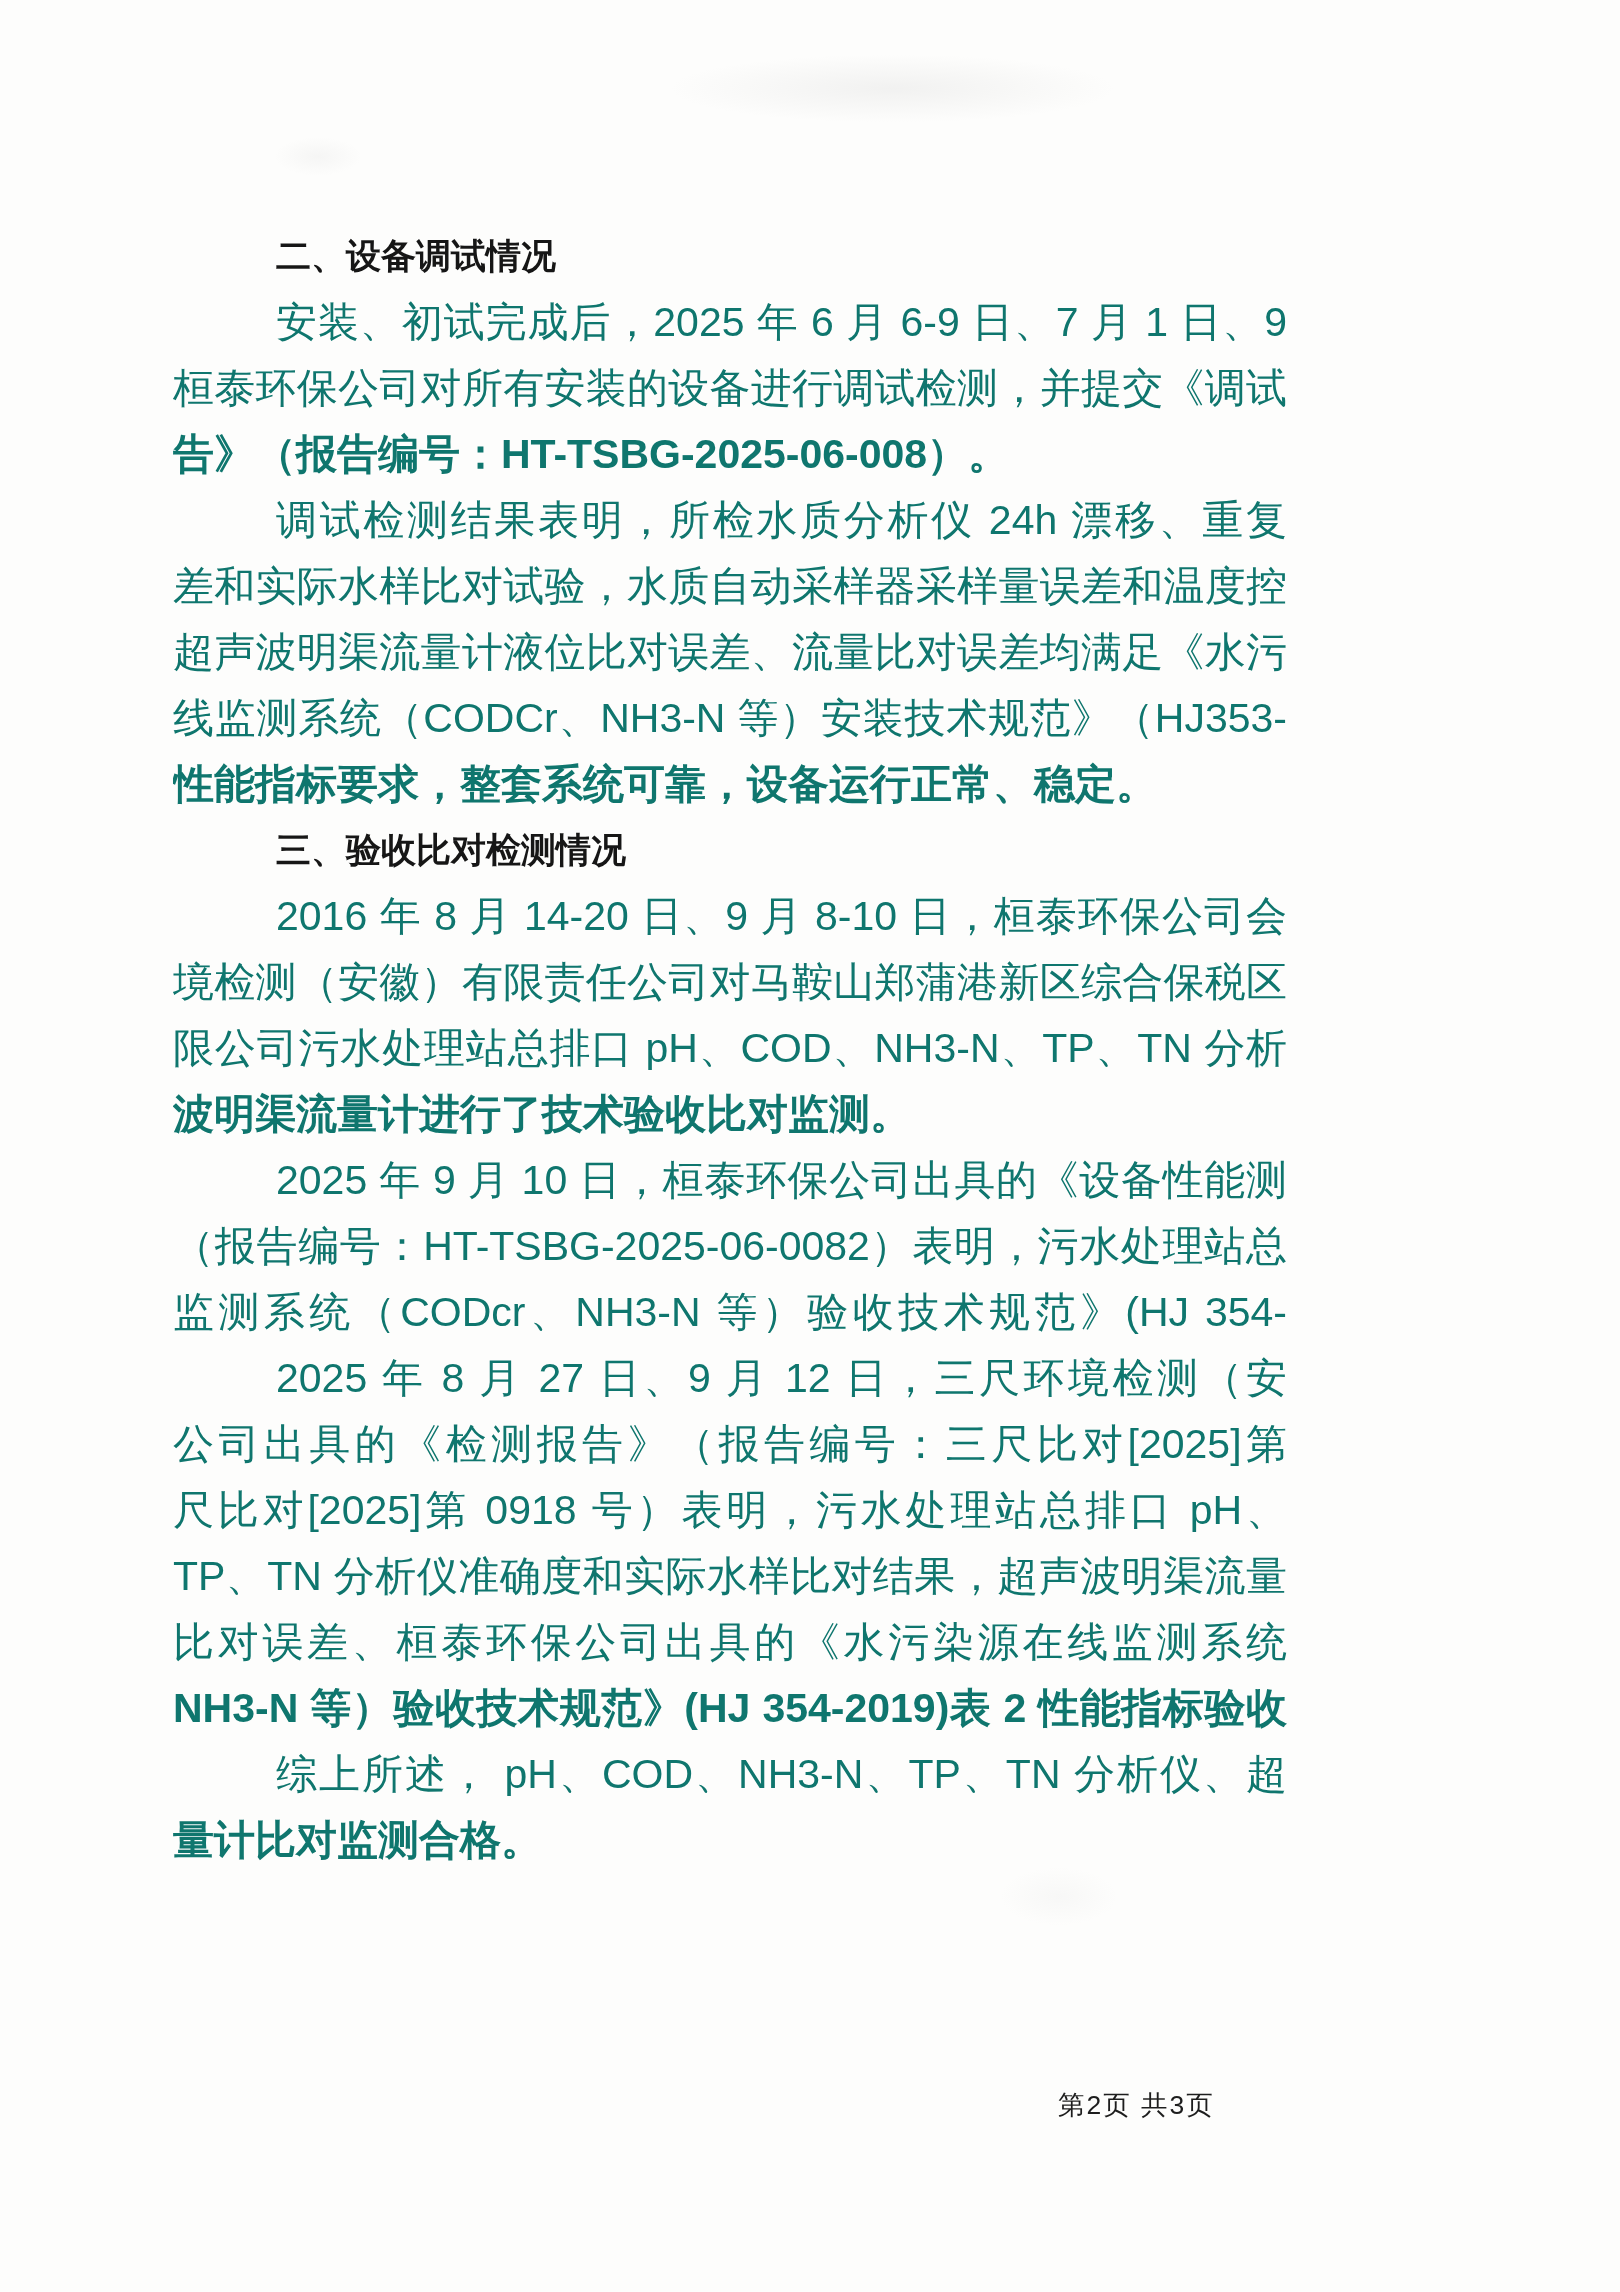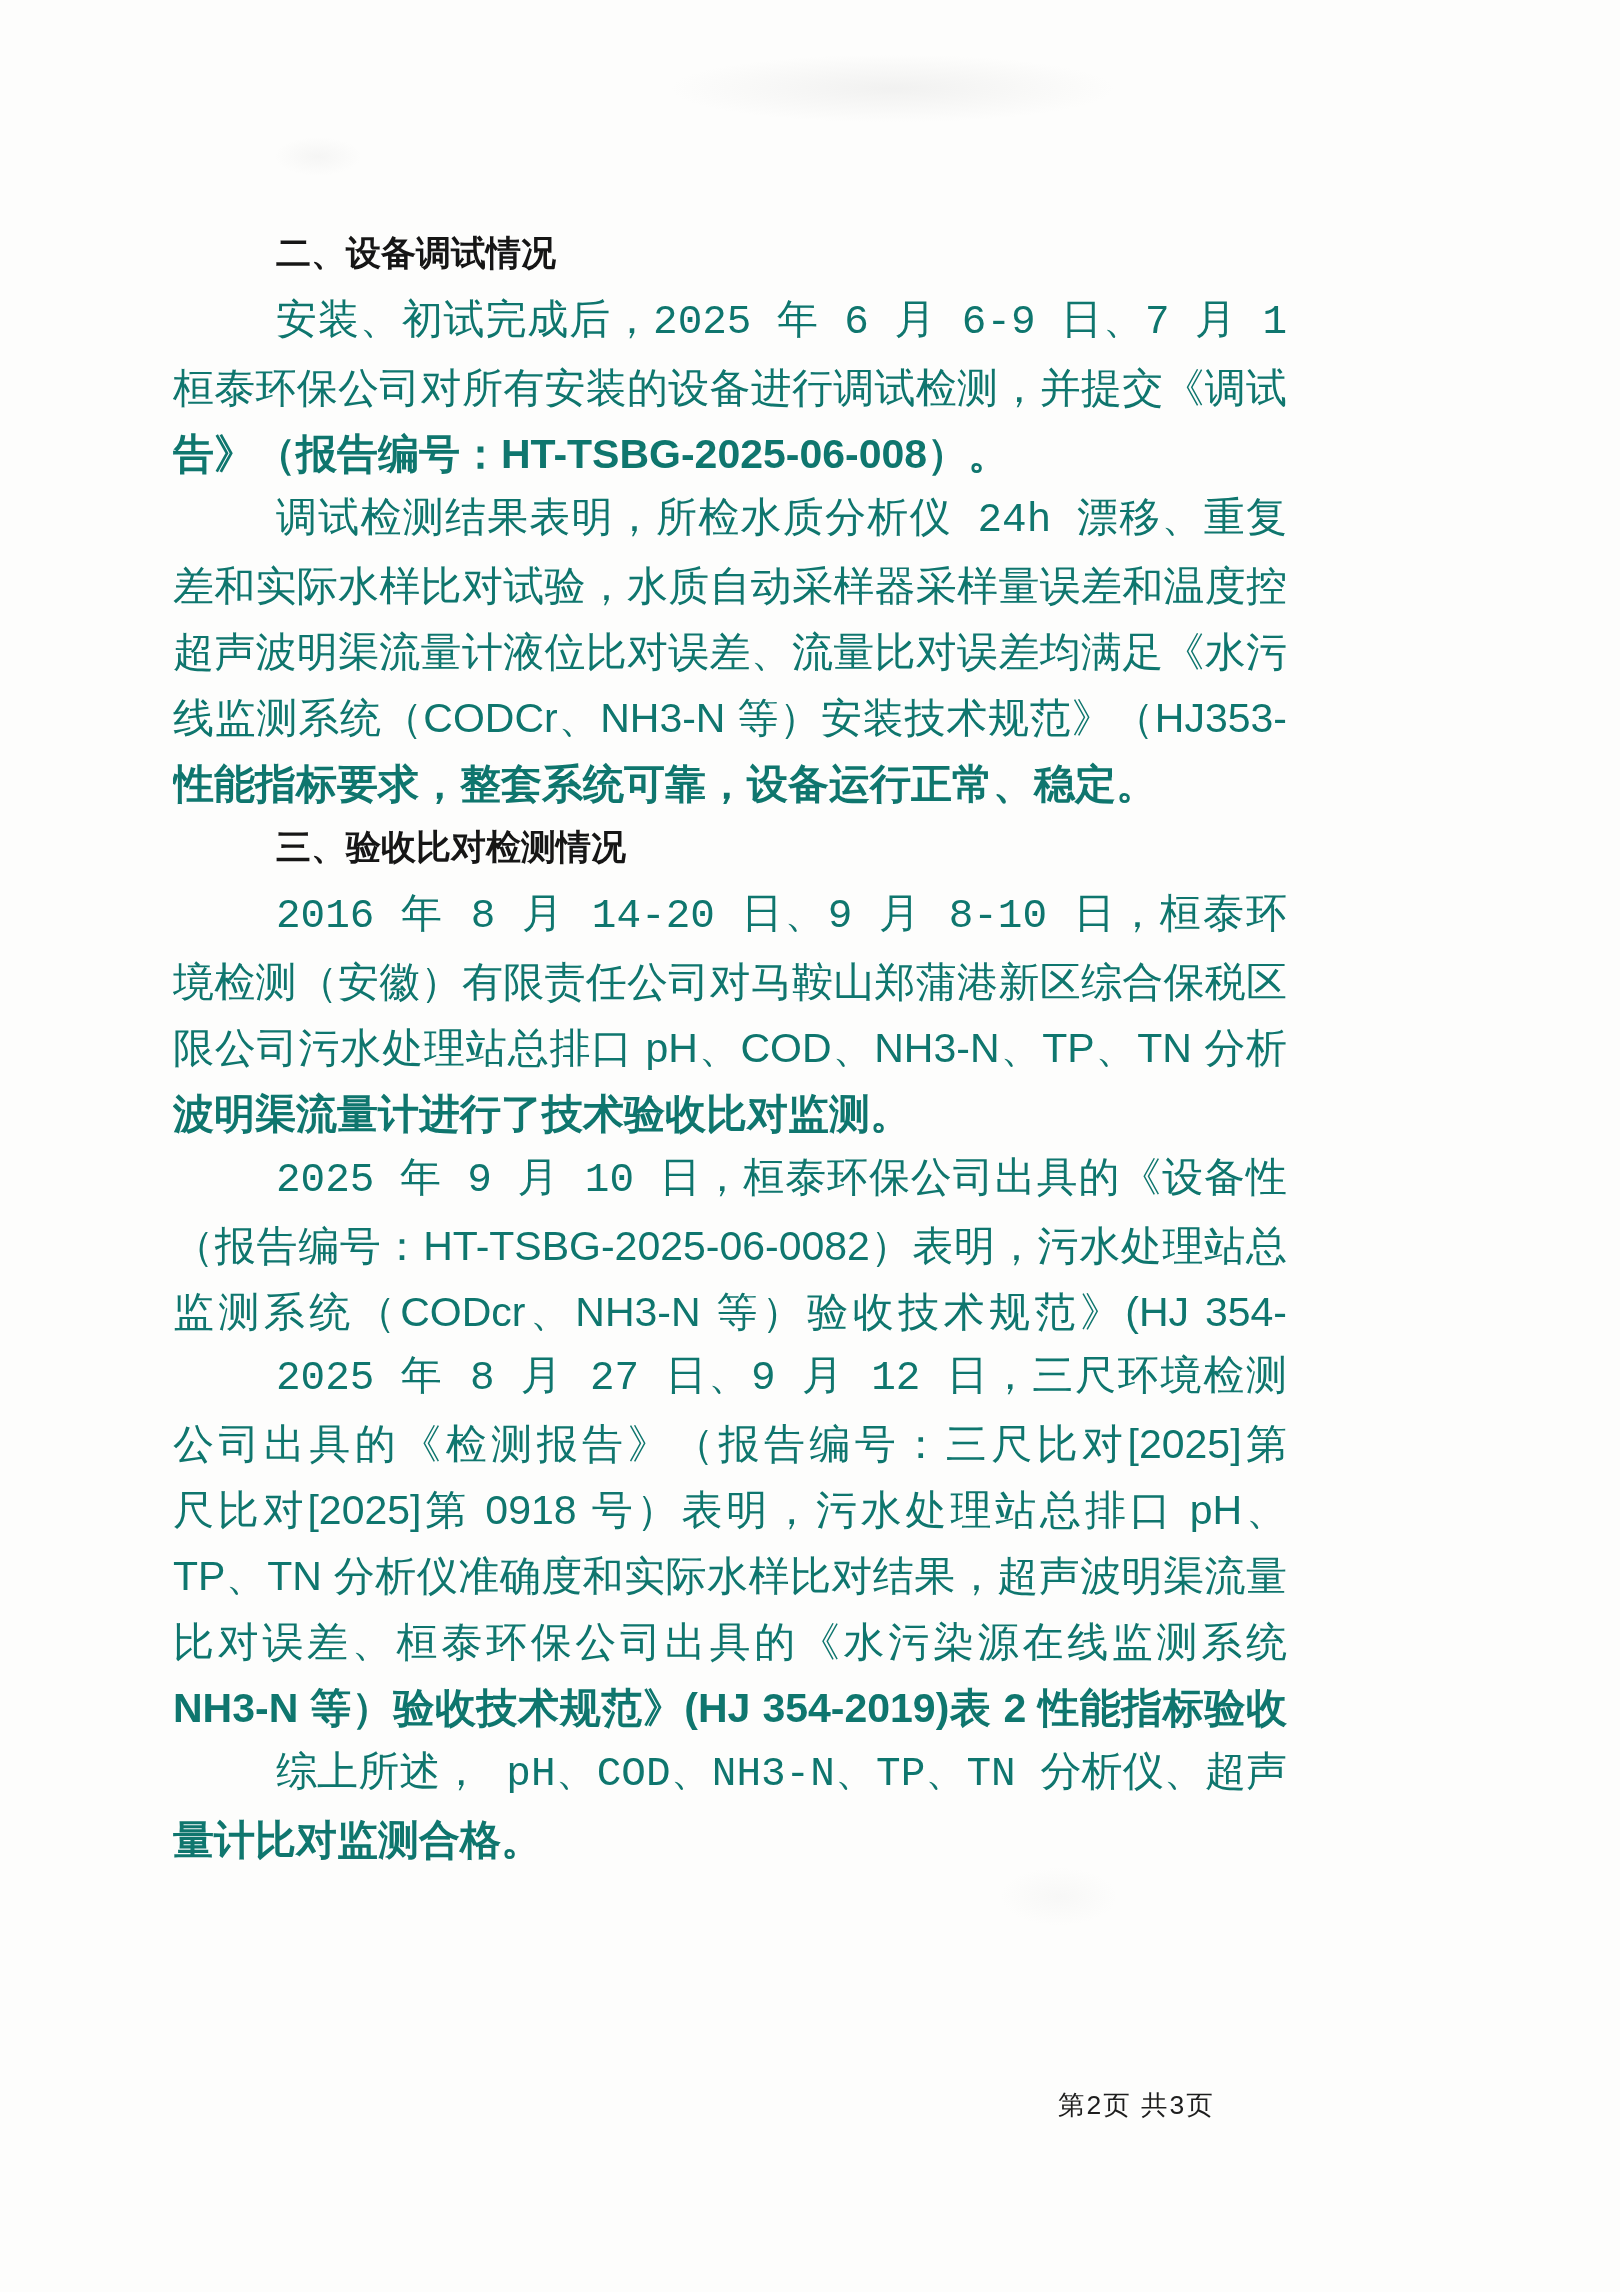--- a/index.html
+++ b/index.html
@@ -37,21 +37,21 @@
   .ln {
     height: 66px;
     line-height: 66px;
     font-size: 41px;
     color: #0f766e;
     text-align: justify;
     text-align-last: justify;
     white-space: normal;
     overflow: hidden;
   }
-  .ln.ind { padding-left: 103px; font-family: Liberation Mono, monospace; }
+  .ln.ind { padding-left: 103px; }
   .ln.end { text-align-last: left; font-weight: bold; }
   .ln.h {
     font-weight: 700;
     font-size: 35px;
     text-align-last: left;
     color: #161616;
   }
   .footer {
     position: absolute;
     left: 1058px;

